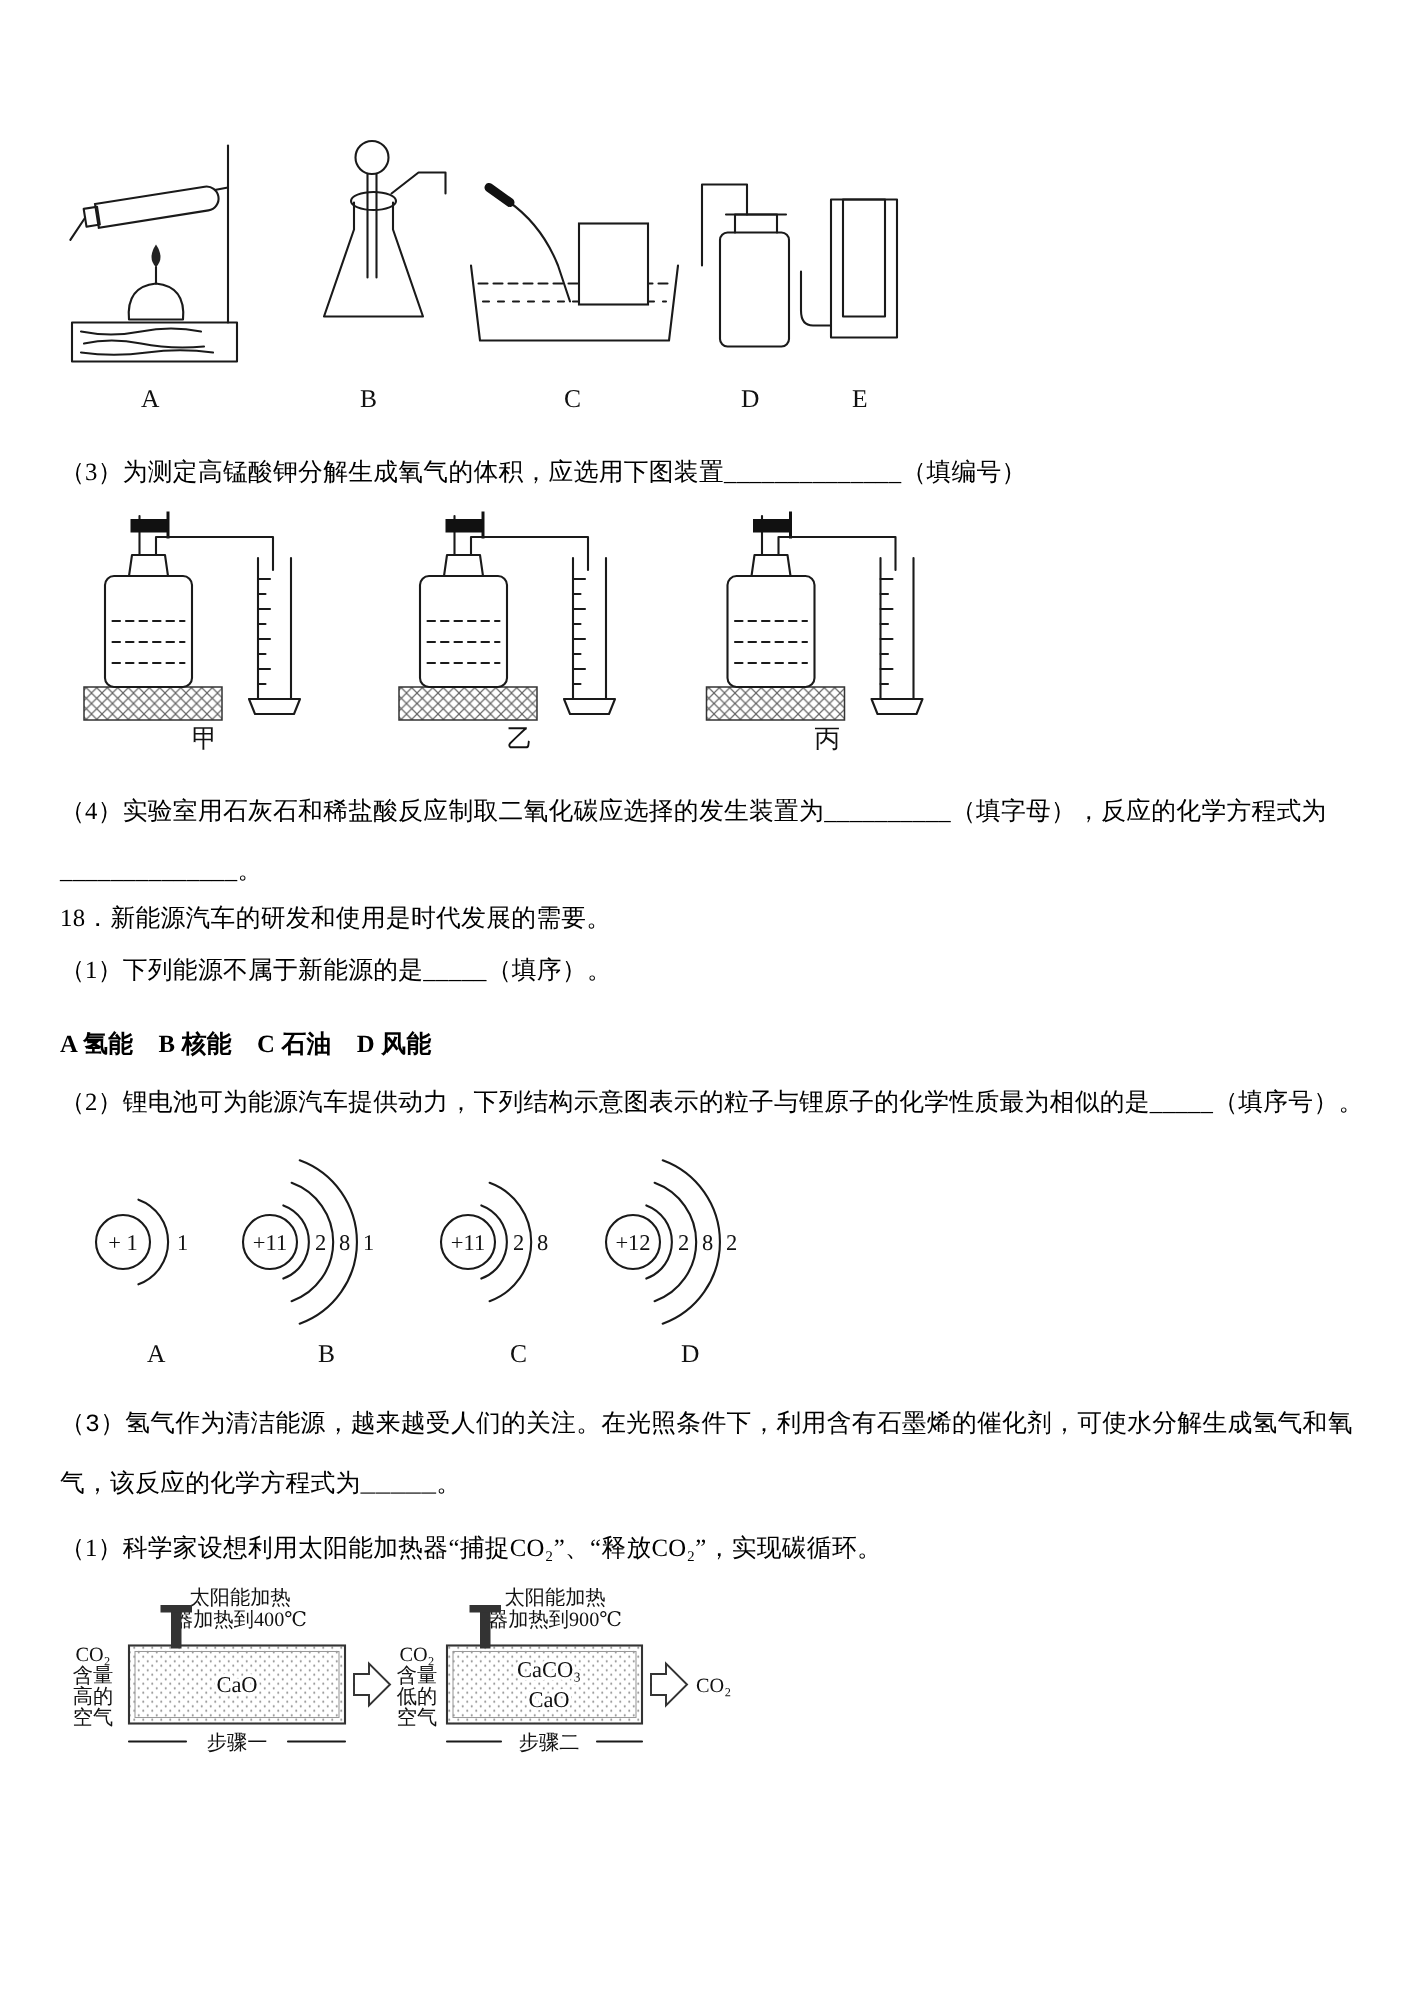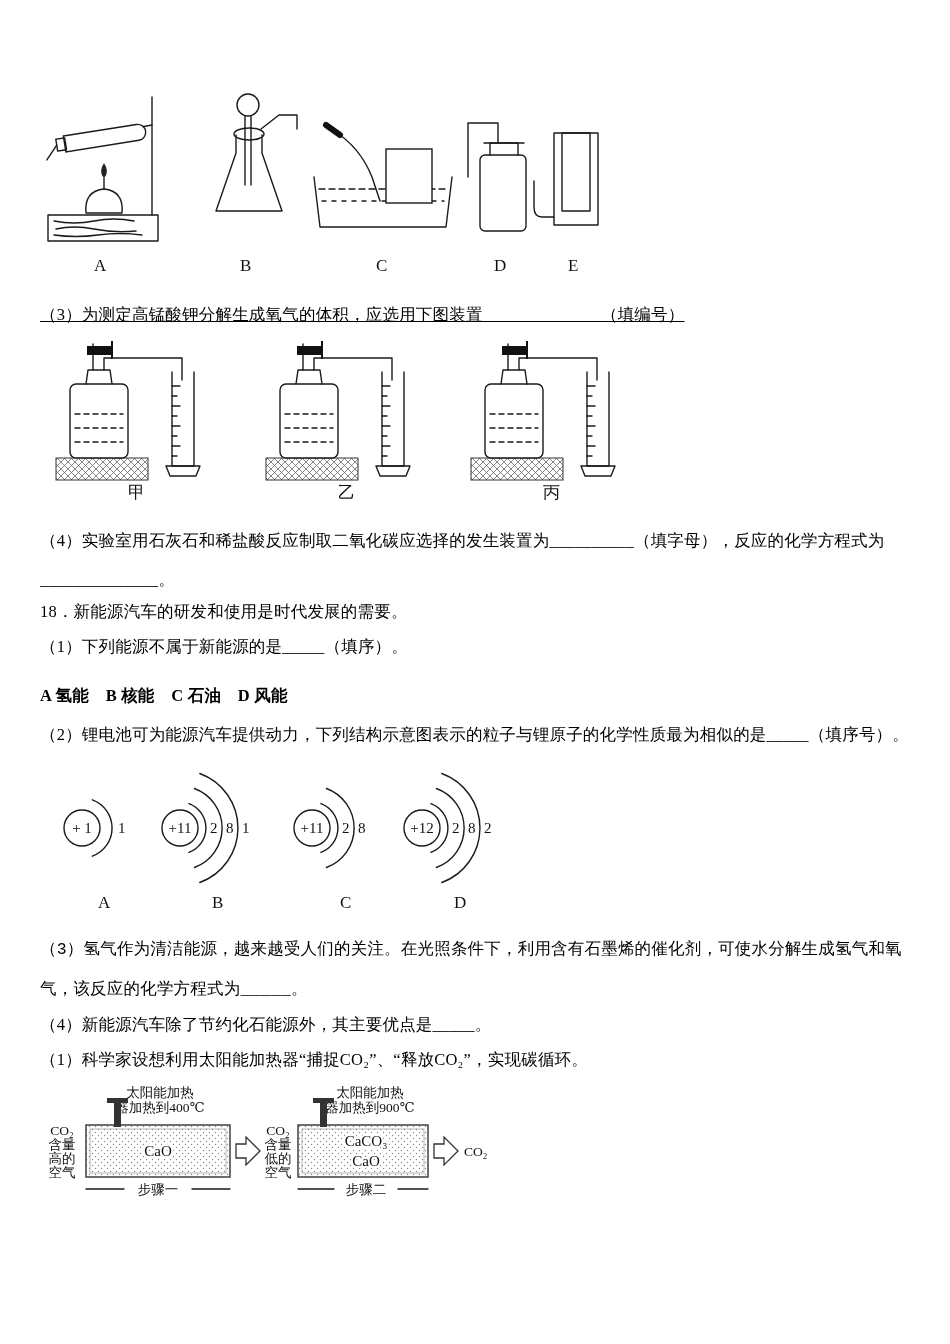--- a/index.html
+++ b/index.html
@@ -5,21 +5,21 @@
   * { margin:0; padding:0; box-sizing:border-box; }
   html,body { background:#fff; }
   body {
     width:950px; height:1344px;
     font-family:"Liberation Serif","DejaVu Serif",serif;
     color:#000;
   }
   .page { width:950px; height:1344px; padding:0 40px; overflow:hidden; background:#fff; }
   p { font-size:16.5px; line-height:26px; letter-spacing:0.2px; }
   .fig-apparatus { display:block; margin:85px 0 0 2px; }
-  .q3   { margin-top:22px;text-decoration:underline; }
+  .q3   { margin-top:22px; }
   .fig-setups { display:block; margin:8px 0 0 14px; }
   .q4a  { margin-top:24px; }
   .q4b  { margin-top:13px; }
   .sec  { margin-top:8px; }
   .q13stem { margin-top:6px; }
   .p1   { margin-top:9px; }
   .opts { margin-top:23px; font-weight:bold; }
   .p2   { margin-top:13px; }
   .fig-atoms { display:block; margin:8px 0 0 0; }
   .p3   { margin-top:12px; line-height:40px;font-family:Liberation Mono, monospace; }
@@ -205,21 +205,20 @@
       <text class="num" x="428" y="77">8</text>
       <text class="num" x="444" y="77">2</text>
     </g>
     <text class="lbl" x="58" y="152">A</text>
     <text class="lbl" x="172" y="152">B</text>
     <text class="lbl" x="300" y="152">C</text>
     <text class="lbl" x="414" y="152">D</text>
   </svg>
 
   <p class="p3">（3）氢气作为清洁能源，越来越受人们的关注。在光照条件下，利用含有石墨烯的催化剂，可使水分解生成氢气和氧气，该反应的化学方程式为_____。</p>
-  <p class="p4">（4）新能源汽车除了节约化石能源外，其主要优点是_____。</p>
 
   <p class="q14p1">（1）科学家设想利用太阳能加热器“捕捉CO₂”、“释放CO₂”，实现碳循环。</p>
 
   <svg class="fig-carbon" width="470" height="122" viewBox="0 0 470 122">
     <defs>
       <pattern id="dots" width="6" height="6" patternUnits="userSpaceOnUse">
         <circle cx="1.5" cy="1.5" r="0.7" fill="#888"></circle>
         <circle cx="4.5" cy="4.5" r="0.7" fill="#888"></circle>
       </pattern>
     </defs>

